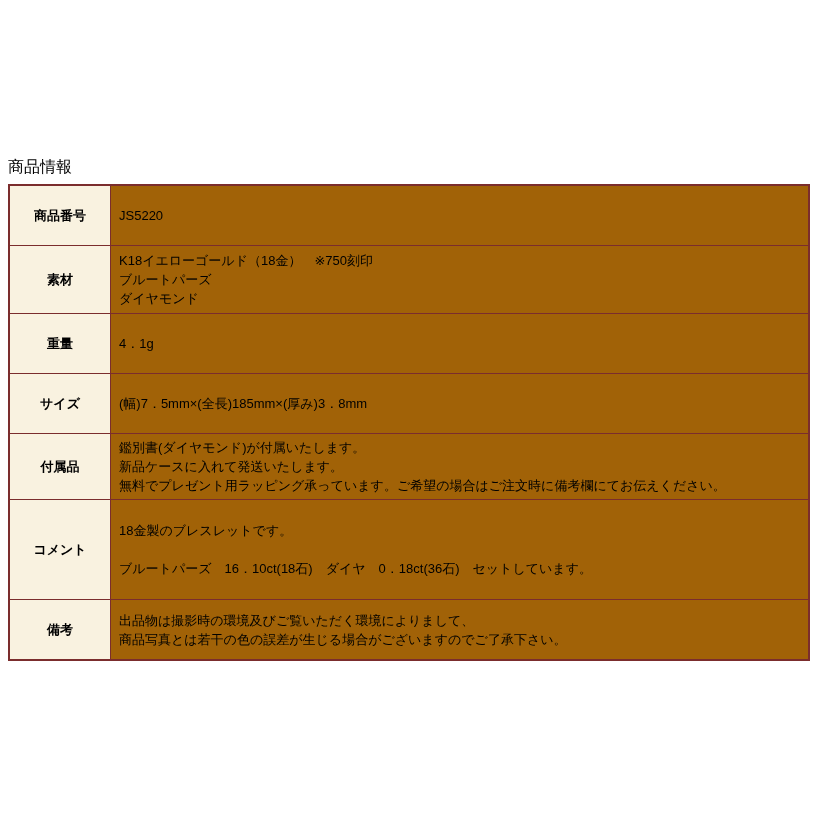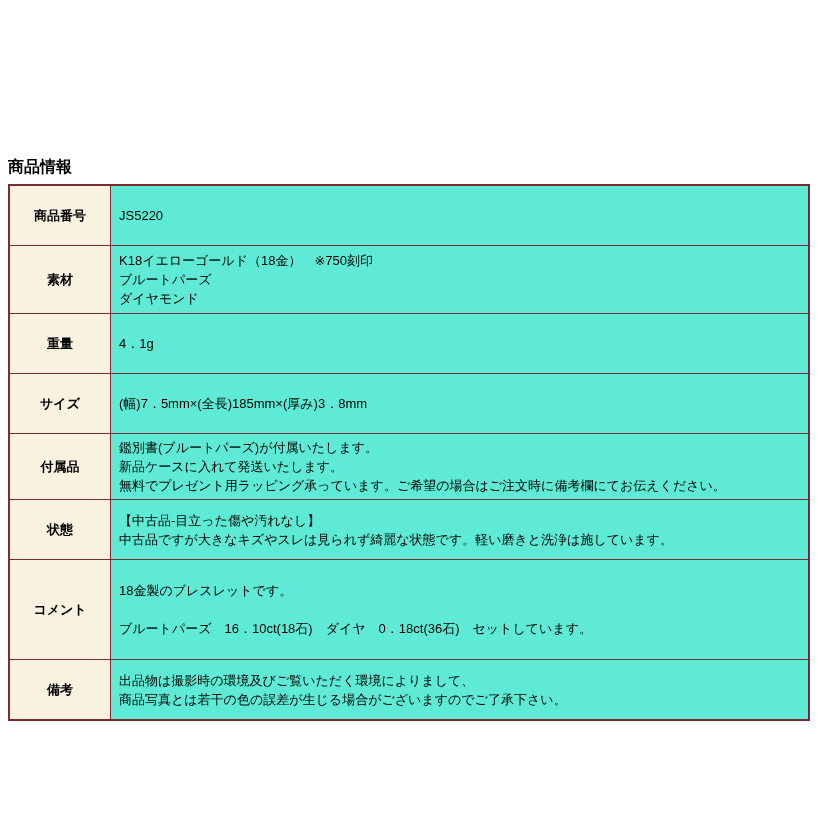--- a/index.html
+++ b/index.html
@@ -13,21 +13,21 @@
     color: #000000;
   }
   .content-wrap {
     position: absolute;
     top: 156px;
     left: 8px;
     width: 802px;
   }
   .page-title {
     font-size: 16px;
-    font-weight: bold;
+    font-weight: normal;
     line-height: 22px;
     margin: 0 0 6px 0;
     color: #000000;
   }
   table.product-table {
     width: 802px;
     border-collapse: collapse;
     table-layout: fixed;
     border: 2px solid var(--border-color, #7b2d2d);
   }
@@ -39,21 +39,21 @@
     vertical-align: middle;
   }
   table.product-table th {
     width: 92px;
     background: var(--header-bg, #f9f2e0);
     font-weight: bold;
     text-align: center;
     padding: 20px 4px;
   }
   table.product-table td {
-    background: #5eead4;
+    background: #a16207;
     text-align: left;
     padding: 3px 8px;
     white-space: pre-line;
     word-break: break-all;
   }
   tr.rh28  { height: 28px; }
   tr.rh30  { height: 30px; }
   tr.rh46  { height: 46px; }
   tr.rh48  { height: 42px; }
   tr.rh66  { height: 66px; }
@@ -81,28 +81,23 @@
       <tr class="rh28">
         <th>重量</th>
         <td>4．1g</td>
       </tr>
       <tr class="rh30">
         <th>サイズ</th>
         <td>(幅)7．5mm×(全長)185mm×(厚み)3．8mm</td>
       </tr>
       <tr class="rh66">
         <th>付属品</th>
-        <td>鑑別書(ブルートパーズ)が付属いたします。
+        <td>鑑別書(ダイヤモンド)が付属いたします。
 新品ケースに入れて発送いたします。
 無料でプレゼント用ラッピング承っています。ご希望の場合はご注文時に備考欄にてお伝えください。</td>
-      </tr>
-      <tr class="rh46">
-        <th>状態</th>
-        <td>【中古品-目立った傷や汚れなし】
-中古品ですが大きなキズやスレは見られず綺麗な状態です。軽い磨きと洗浄は施しています。</td>
       </tr>
       <tr class="rh100">
         <th>コメント</th>
         <td>18金製のブレスレットです。
 
 ブルートパーズ　16．10ct(18石)　ダイヤ　0．18ct(36石)　セットしています。</td>
       </tr>
       <tr class="rh48">
         <th>備考</th>
         <td>出品物は撮影時の環境及びご覧いただく環境によりまして、

